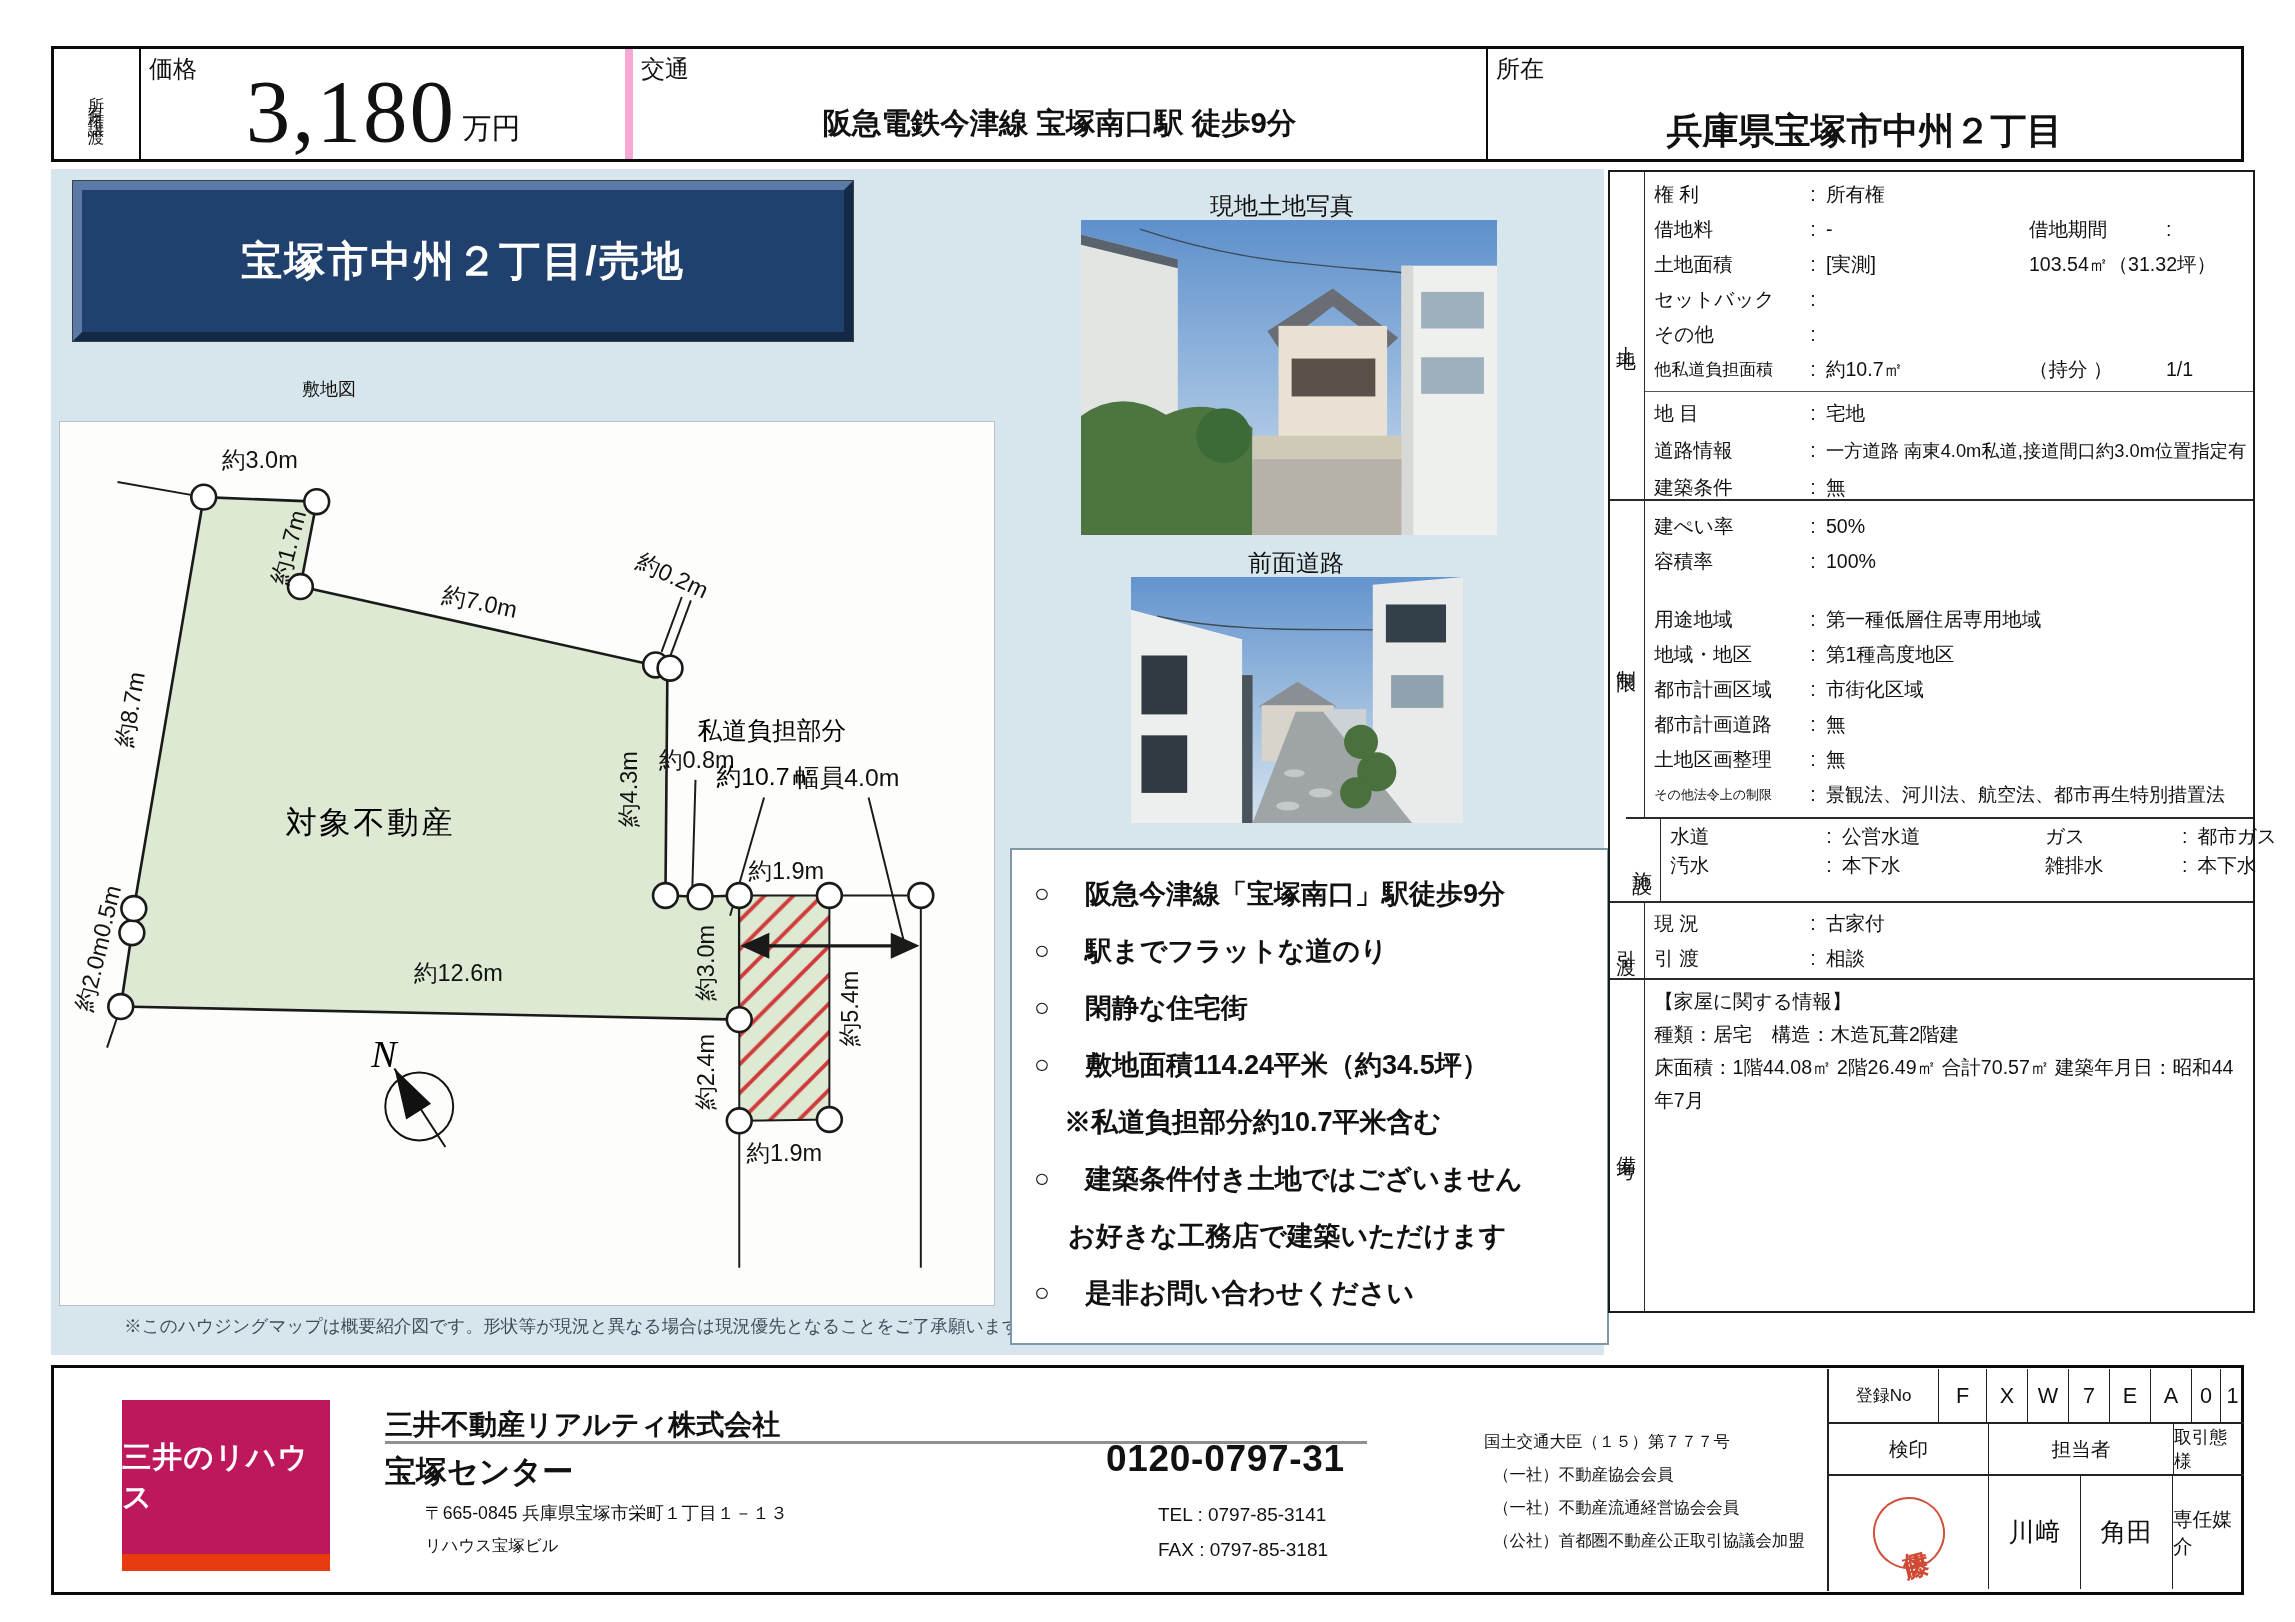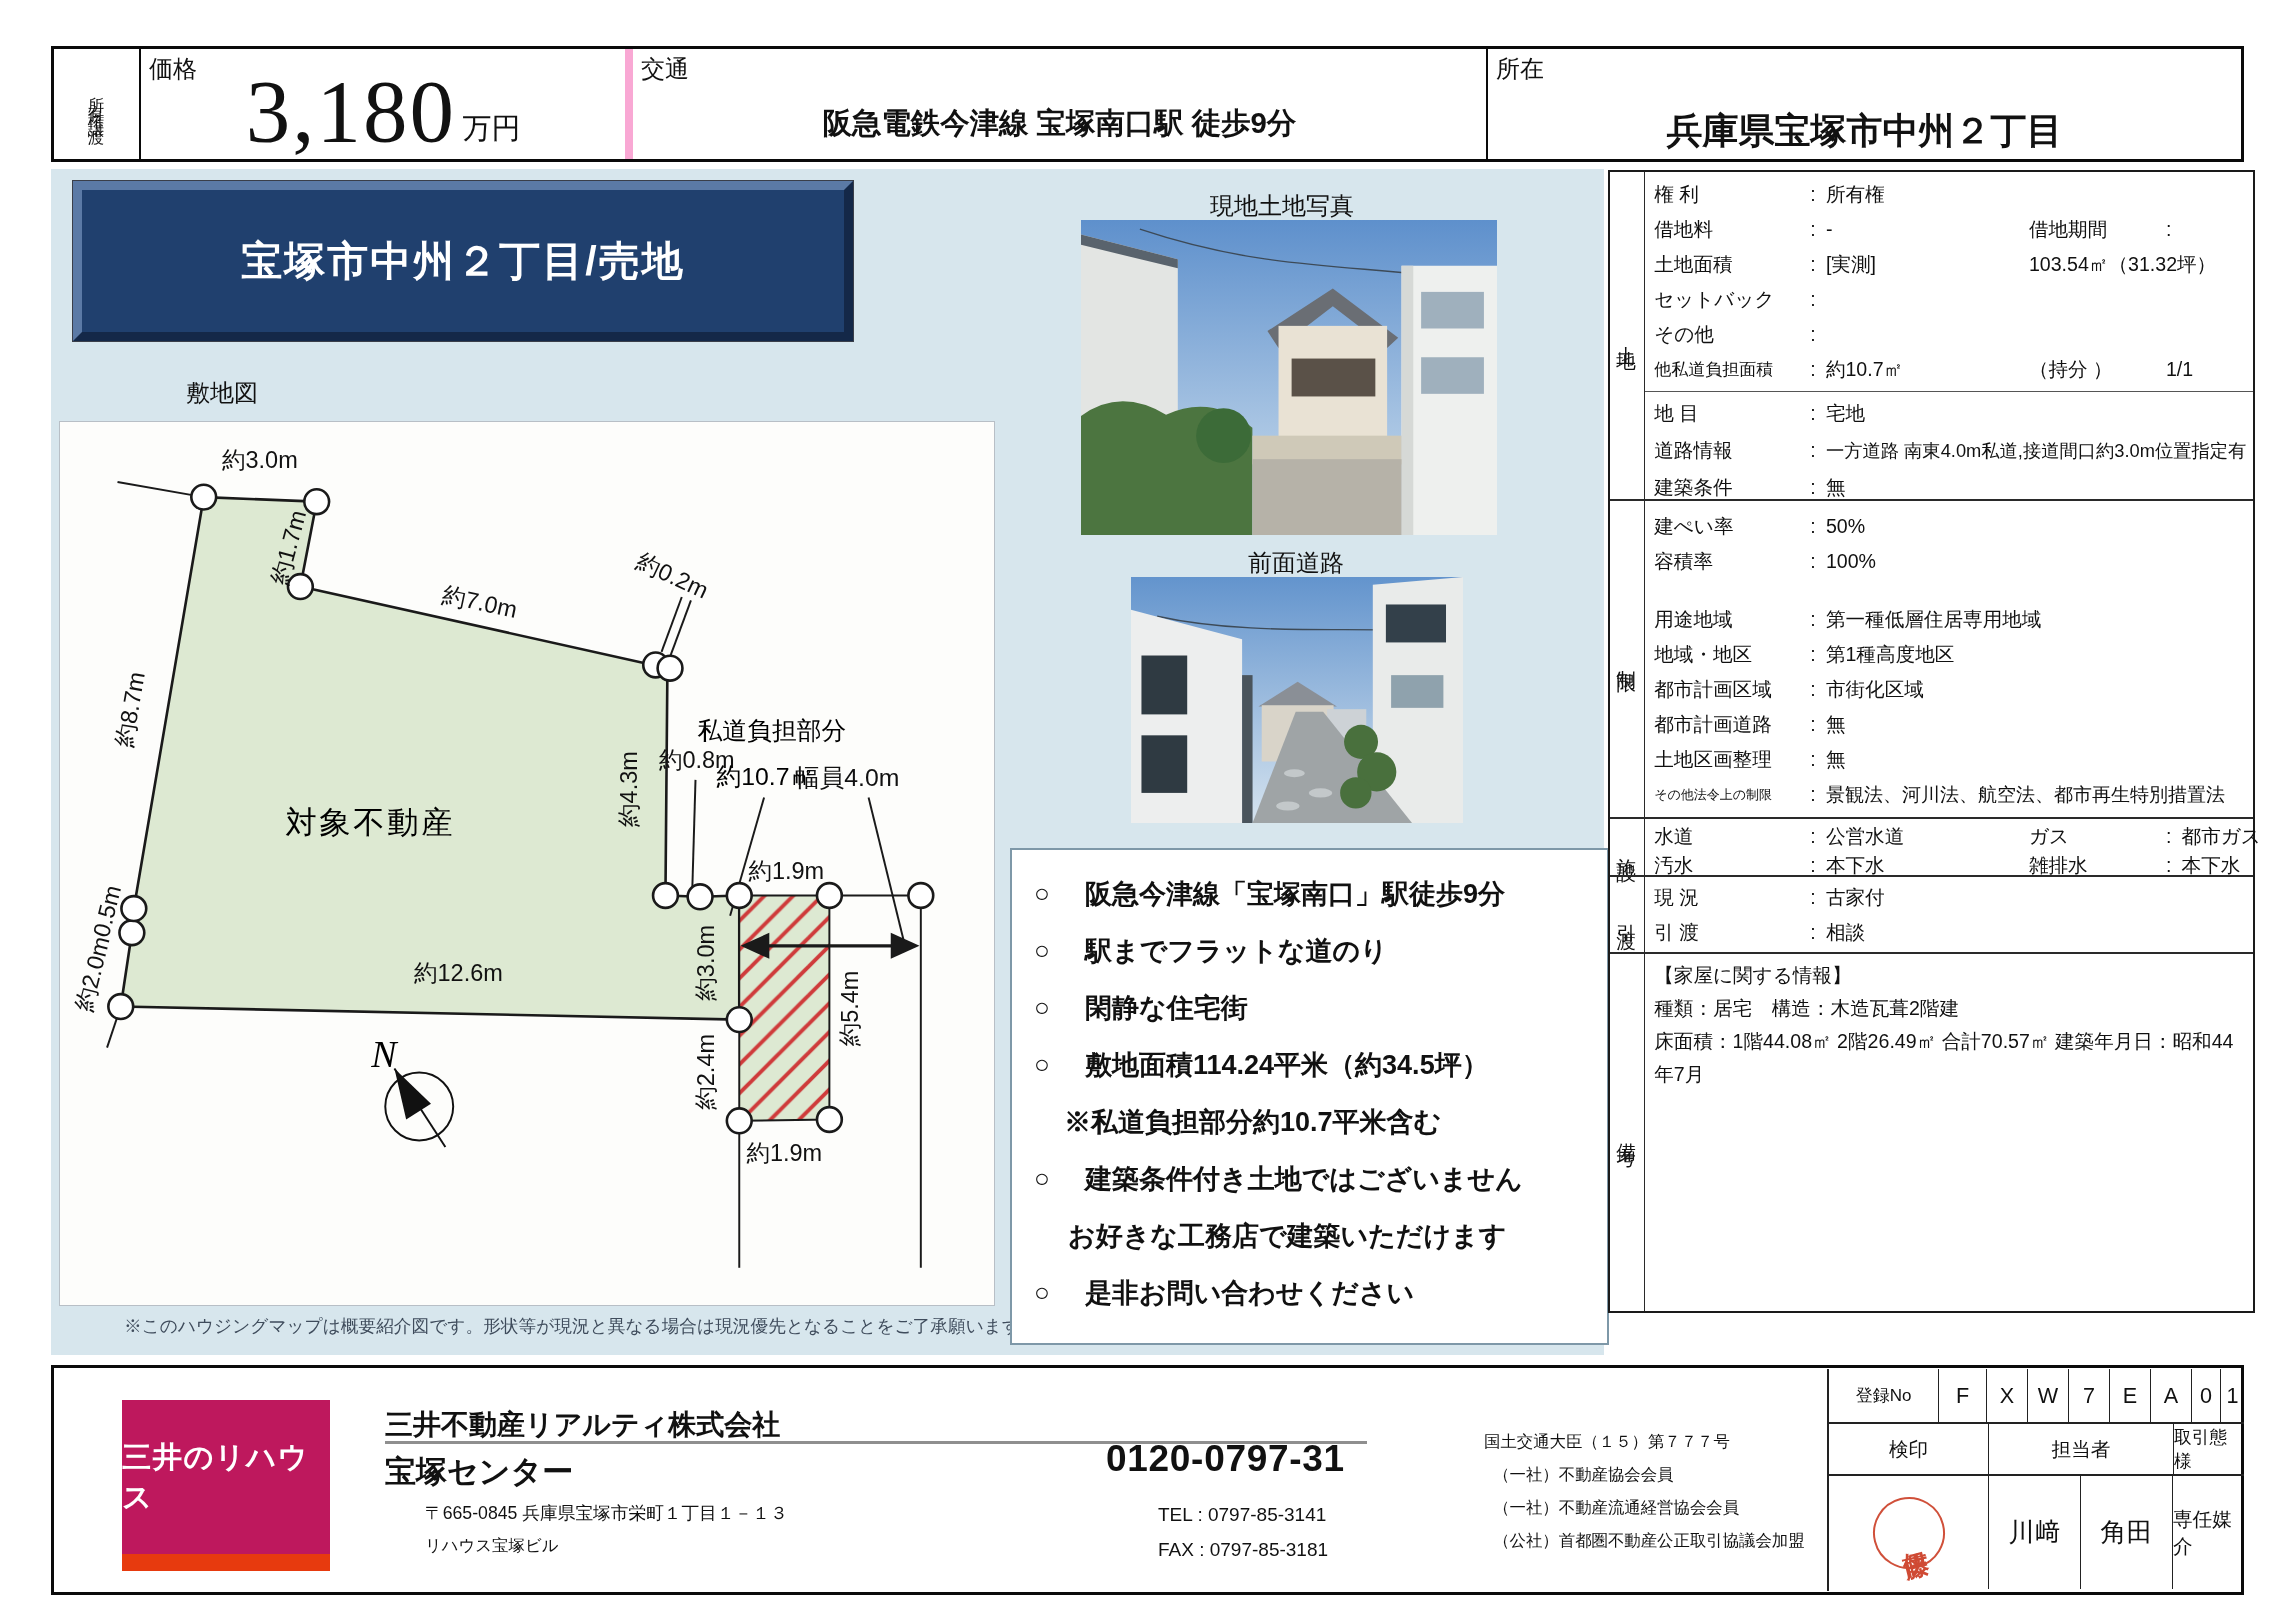--- a/index.html
+++ b/index.html
@@ -18,21 +18,21 @@
   .h-transit{flex:1;border-left:8px solid #f9a8d4;position:relative;}
   .transit-val{position:absolute;left:0;right:0;top:55px;text-align:center;font-size:29.4px;font-weight:700;}
   .h-loc{width:753px;border-left:2px solid #0a0a0a;position:relative;}
   .loc-val{position:absolute;left:0;right:0;top:58px;text-align:center;font-size:36px;font-weight:700;}
   
   .main-bg{position:absolute;left:51px;top:169px;width:1553px;height:1186px;background:#d7e6ed;}
   .banner{position:absolute;left:73px;top:181px;width:780px;height:160px;background:#20406e;
           border:9.2px solid;border-color:#5b7aa6 #142848 #142848 #5b7aa6;outline:1.3px solid #3a3f4a;
           box-sizing:border-box;display:flex;align-items:center;justify-content:center;}
   .banner span{color:#fff;font-size:41px;font-weight:700;letter-spacing:2px;}
-  .map-title{position:absolute;left:186px;top:377px;width:170px;text-align:left;font-size:24px;}
+  .map-title{position:absolute;left:186px;top:377px;width:170px;text-align:right;font-size:18px;}
   .map-box{position:absolute;left:59px;top:421px;width:936px;height:885px;background:#fdfdfb;
            border:1.3px solid #b8bfc6;box-sizing:border-box;}
   .map-box svg{width:100%;height:100%;display:block;}
   .map-disclaimer{position:absolute;left:124px;top:1314px;font-size:17.7px;color:#3f4c5c;}
   svg text{font-family:"Liberation Sans",sans-serif;}
   .dimtxt{font-size:36px;font-weight:500;fill:#111;}
   
   .photo-caption{position:absolute;text-align:center;font-size:24px;}
   .photo{position:absolute;overflow:hidden;}
   .photo svg{display:block;width:100%;height:100%;}
@@ -409,21 +409,21 @@
           <span class="dvalue">無</span>
         </div>
         <div class="drow">
           <span class="dlabel small-label">その他法令上の制限</span>
           <span class="dcolon">:</span>
           <span class="dvalue" style="font-size:19px">景観法、河川法、航空法、都市再生特別措置法</span>
         </div>
       </div>
     </div>
 
-    <div class="dgroup" style="height:58px;">
+    <div class="dgroup" style="height:84px;margin-left:16px;">
       <div class="dhead">
           <span>施設</span>
         </div>
       <div class="dbody" style="padding-top:2.6px">
         <div class="drow frow">
           <span class="dlabel">水道</span>
           <span class="dcolon">:</span>
           <span class="dvalue w300">公営水道</span>
           <span class="dlabel2">ガス</span>
           <span class="dcolon">:</span>

